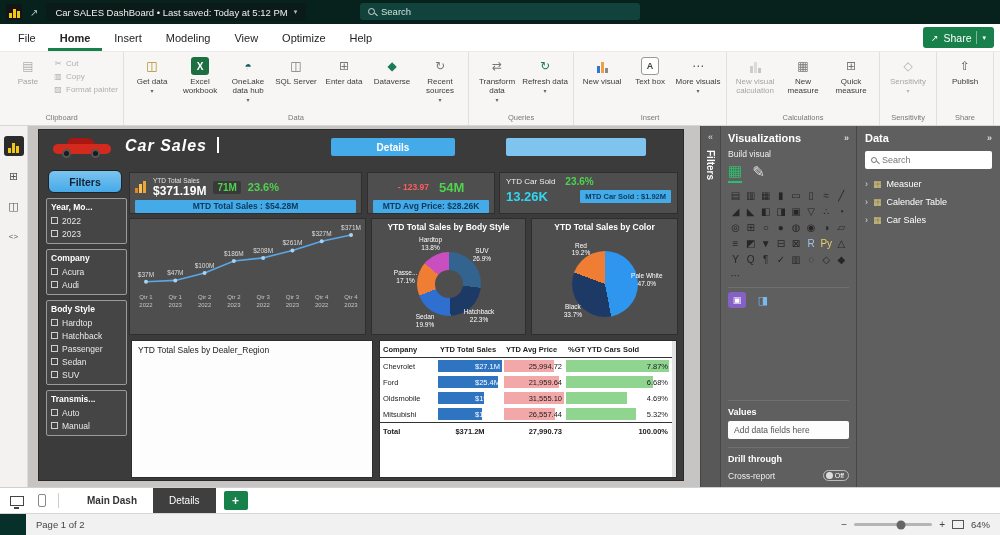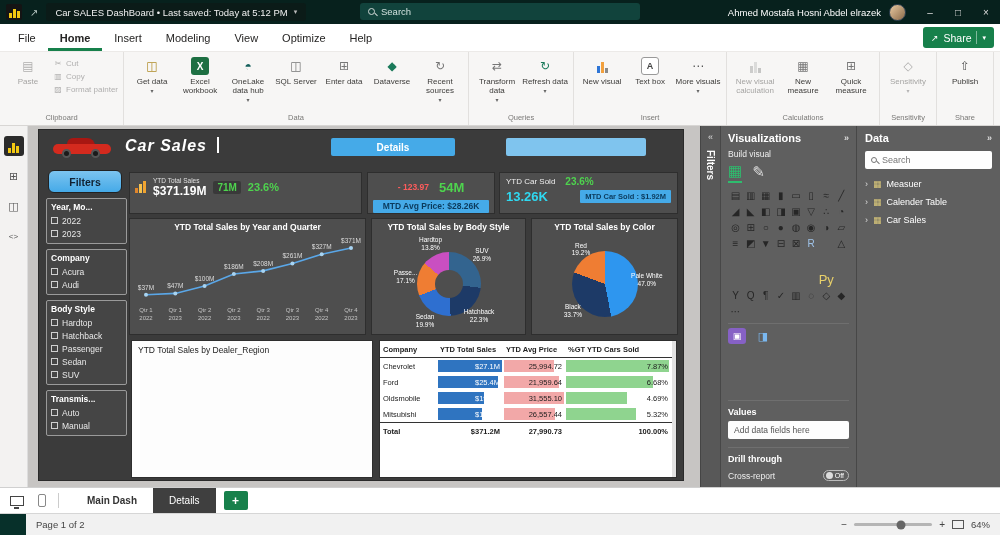--- a/index.html
+++ b/index.html
@@ -187,27 +187,20 @@
     </span>
   <span class="tb-export">↗</span>
   <div class="title-pill">
     <span>Car SALES DashBoard • Last saved: Today at 5:12 PM</span>
     <span class="caret">▾</span>
   </div>
   <div class="tb-search">
     <span class="mag"></span>
     <span>Search</span>
   </div>
-  <div class="tb-right">
-    <span class="user-name">Ahmed Mostafa Hosni Abdel elrazek</span>
-    <span class="avatar"></span>
-    <span class="winbtn">–</span>
-    <span class="winbtn">□</span>
-    <span class="winbtn">×</span>
-  </div>
 </div>
 
 <div class="menubar">
   <div class="menu-items" id="menu-items">
       <div class="menu-item">File</div>
       <div class="menu-item active">Home</div>
       <div class="menu-item">Insert</div>
       <div class="menu-item">Modeling</div>
       <div class="menu-item">View</div>
       <div class="menu-item">Optimize</div>
@@ -461,20 +454,21 @@
               <i></i>
               <i></i>
             </span>
           <span class="kpi1-text">
             <span class="kpi-label">YTD Total Sales</span>
             <span class="kpi-value">$371.19M</span>
           </span>
           <span class="kpi-delta">71M</span>
           <span class="kpi-pct">23.6%</span>
         </div>
+        <div class="mtd-bar">MTD Total Sales : $54.28M</div>
       </div>
 
       <div class="card kpi2">
         <div class="kpi2-top">
           <span class="kpi2-delta">- 123.97</span>
           <span class="kpi2-val">54M</span>
         </div>
         <div class="mtd-bar">MTD Avg Price: $28.26K</div>
       </div>
 
@@ -483,21 +477,20 @@
           <span class="kpi3-label">YTD Car Sold</span>
           <span class="kpi3-pct">23.6%</span>
         </div>
         <div class="kpi3-r2">
           <span class="kpi3-val">13.26K</span>
           <span class="kpi3-chip">MTD Car Sold : $1.92M</span>
         </div>
       </div>
 
       <div class="card line-card">
-        <div class="chart-title">YTD Total Sales by Year and Quarter</div>
         <svg id="line-svg" width="237" height="96" viewBox="0 0 237 96">
             <polyline points="16,62.82 45.285714285714285,61.42 74.57142857142857,54 103.85714285714286,41.959999999999994 133.14285714285714,38.879999999999995 162.42857142857142,31.46 191.71428571428572,22.22 221,16.060000000000002" fill="none" stroke="#5aa7e8" stroke-width="1.6"></polyline>
             <circle cx="16" cy="62.82" r="2" fill="#a8d4f2"></circle>
             <text x="16" y="57.82" text-anchor="middle" font-size="6.5" fill="#dcdcdc">$37M</text>
             <text x="16" y="80" text-anchor="middle" font-size="6" fill="#c4c4c4">Qtr 1</text>
             <text x="16" y="88" text-anchor="middle" font-size="6" fill="#c4c4c4">2022</text>
             <circle cx="45.285714285714285" cy="61.42" r="2" fill="#a8d4f2"></circle>
             <text x="45.285714285714285" y="56.42" text-anchor="middle" font-size="6.5" fill="#dcdcdc">$47M</text>
             <text x="45.285714285714285" y="80" text-anchor="middle" font-size="6" fill="#c4c4c4">Qtr 1</text>
             <text x="45.285714285714285" y="88" text-anchor="middle" font-size="6" fill="#c4c4c4">2023</text>
@@ -642,21 +635,21 @@
               <i class="dbar" style="background: rgb(242, 168, 168); width: 81.6373%;"></i>
               <span class="bval" style="color: rgb(28, 28, 28);">26,557.44</span>
             </span>
             <span class="tc tc3 bar-cell">
               <i class="dbar" style="background: rgb(143, 212, 143); width: 65.5705%;"></i>
               <span class="bval" style="color: rgb(28, 28, 28);">5.32%</span>
             </span>
           </div>
           <div class="trow total">
             <span class="tc tc0">Total</span>
-            <span class="tc tc1" style="text-align: right;">$371.2M</span>
+            <span class="tc tc1" style="text-align: center;">$371.2M</span>
             <span class="tc tc2" style="text-align: right;">27,990.73</span>
             <span class="tc tc3" style="text-align: right;">100.00%</span>
           </div>
         </div>
 
     </div>
   </div>
 
   <div class="filters-strip">
     <span class="strip-collapse">«</span>
@@ -697,21 +690,21 @@
         <span class="vicon">◍</span>
         <span class="vicon">◉</span>
         <span class="vicon">◑</span>
         <span class="vicon">▱</span>
         <span class="vicon">≡</span>
         <span class="vicon">◩</span>
         <span class="vicon">▼</span>
         <span class="vicon">⊟</span>
         <span class="vicon">⊠</span>
         <span class="vicon" style="color: rgb(159, 195, 232);">R</span>
-        <span class="vicon" style="color: rgb(232, 208, 106); font-size: 13px; margin-top: 36px;">Py</span>
+        <span class="vicon" style="color: rgb(232, 208, 106); font-size: 10px;">Py</span>
         <span class="vicon">△</span>
         <span class="vicon">Y</span>
         <span class="vicon">Q</span>
         <span class="vicon">¶</span>
         <span class="vicon">✓</span>
         <span class="vicon">▥</span>
         <span class="vicon">◌</span>
         <span class="vicon">◇</span>
         <span class="vicon">◆</span>
         <span class="vicon">⋯</span>

